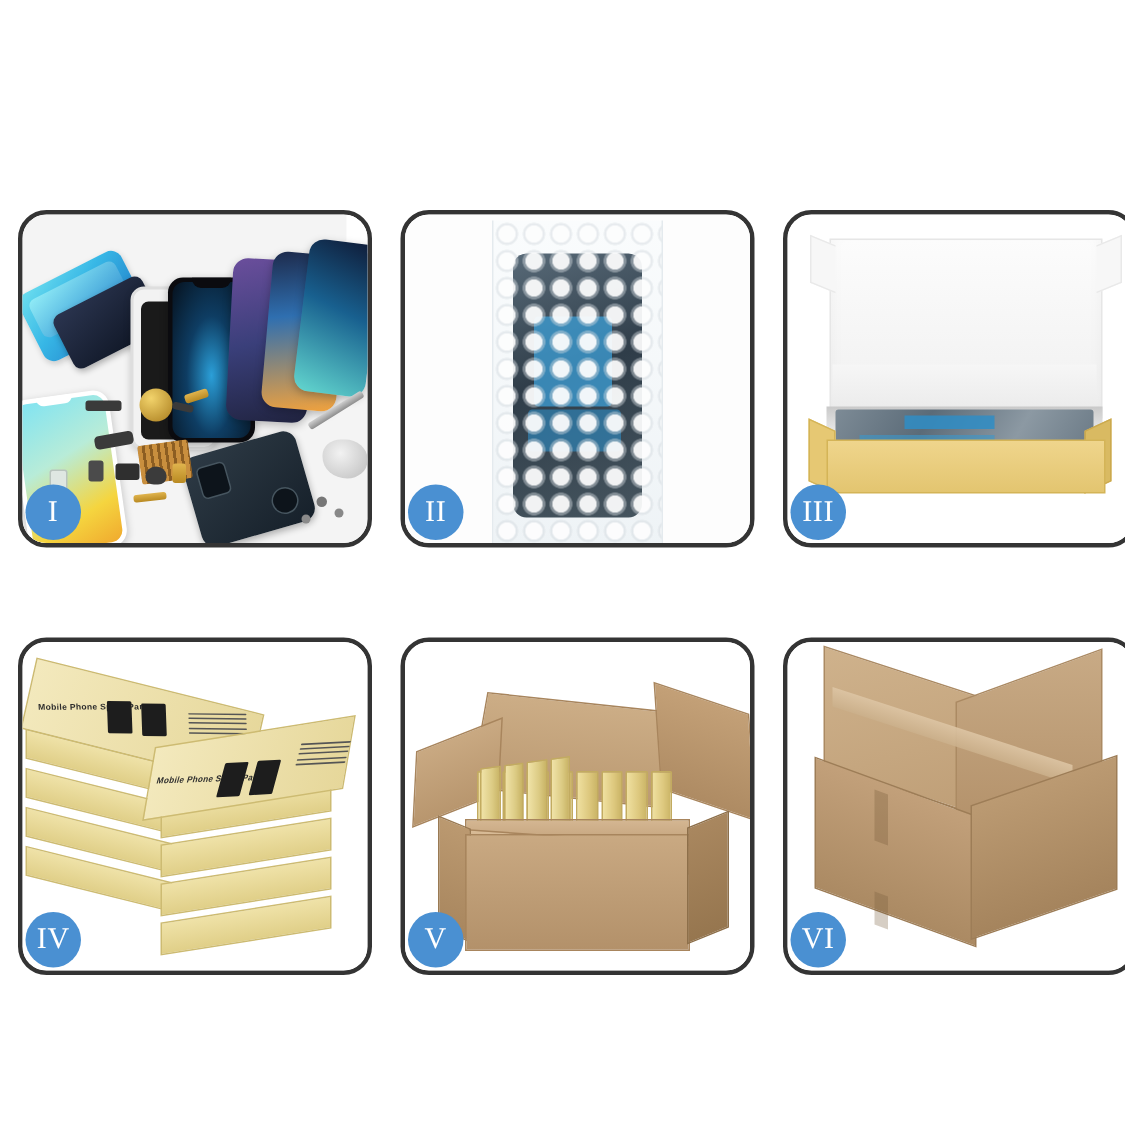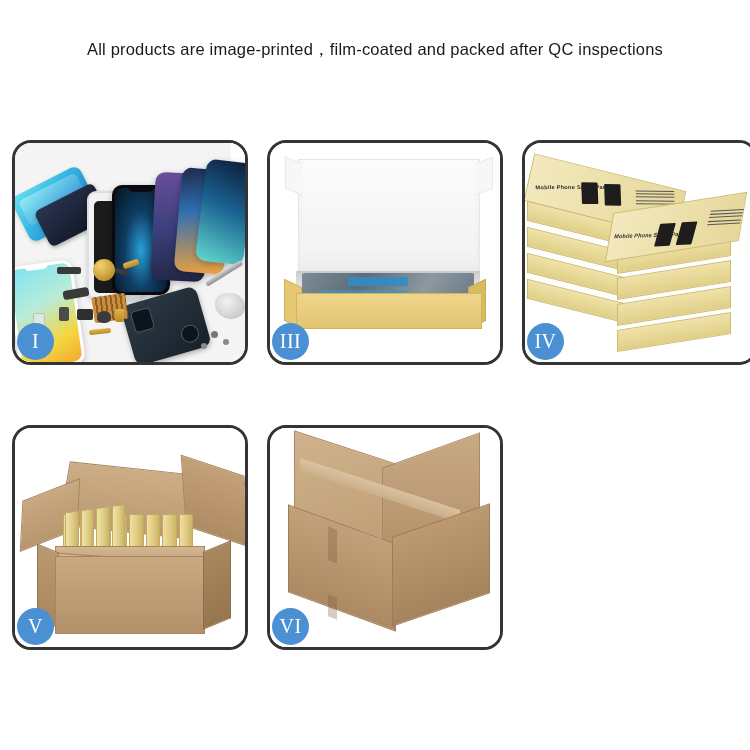--- a/index.html
+++ b/index.html
@@ -329,21 +329,20 @@
   }
   .c6-seam2{
     position:absolute;left:58px;top:168px;width:9px;height:22px;
     background:rgba(120,92,60,.30);transform:skewY(20deg);
   }
 </style>
 </head>
 <body>
 
 <div class="header">
-  <div class="subtitle">All products are image-printed，film-coated and packed after QC inspections</div>
 </div>
 
 <div class="grid">
 
   <div class="panel">
     <div class="panel-inner">
       <div class="p1-bg"></div>
       <div class="scr scr-a"></div>
       <div class="scr scr-a2"></div>
       <div class="scr scr-b"></div>
@@ -367,20 +366,31 @@
       <div class="part-gold" style="left:74px;top:186px;width:22px;height:5px;transform:rotate(-6deg);"></div>
       <div class="tool" style="left:188px;top:128px;width:42px;height:5px;transform:rotate(-32deg);"></div>
       <div class="tool" style="left:200px;top:150px;width:30px;height:26px;border-radius:40% 50% 45% 55%;background:radial-gradient(circle at 40% 35%,#f2f2f2,#bdbdbd);"></div>
       <div class="part" style="left:196px;top:188px;width:7px;height:7px;border-radius:50%;background:#777;"></div>
       <div class="part" style="left:208px;top:196px;width:6px;height:6px;border-radius:50%;background:#888;"></div>
       <div class="part" style="left:186px;top:200px;width:6px;height:6px;border-radius:50%;background:#8a8a8a;"></div>
     </div>
     <div class="badge">I</div>
   </div>
 
+  <div class="panel">
+    <div class="panel-inner">
+      <div class="p2-bg"></div>
+      <div class="bubblepack">
+        <div class="phone"></div>
+        <div class="bubbles2"></div>
+        <div class="bubbles"></div>
+      </div>
+    </div>
+    <div class="badge">II</div>
+  </div>
 
   <div class="panel">
     <div class="panel-inner">
       <div class="p3-bg"></div>
       <div class="p3-lid"></div>
       <div class="p3-foam"></div>
       <div class="p3-inner"></div>
       <div class="p3-content"></div>
       <div class="p3-side-l"></div>
       <div class="p3-side-r"></div>

